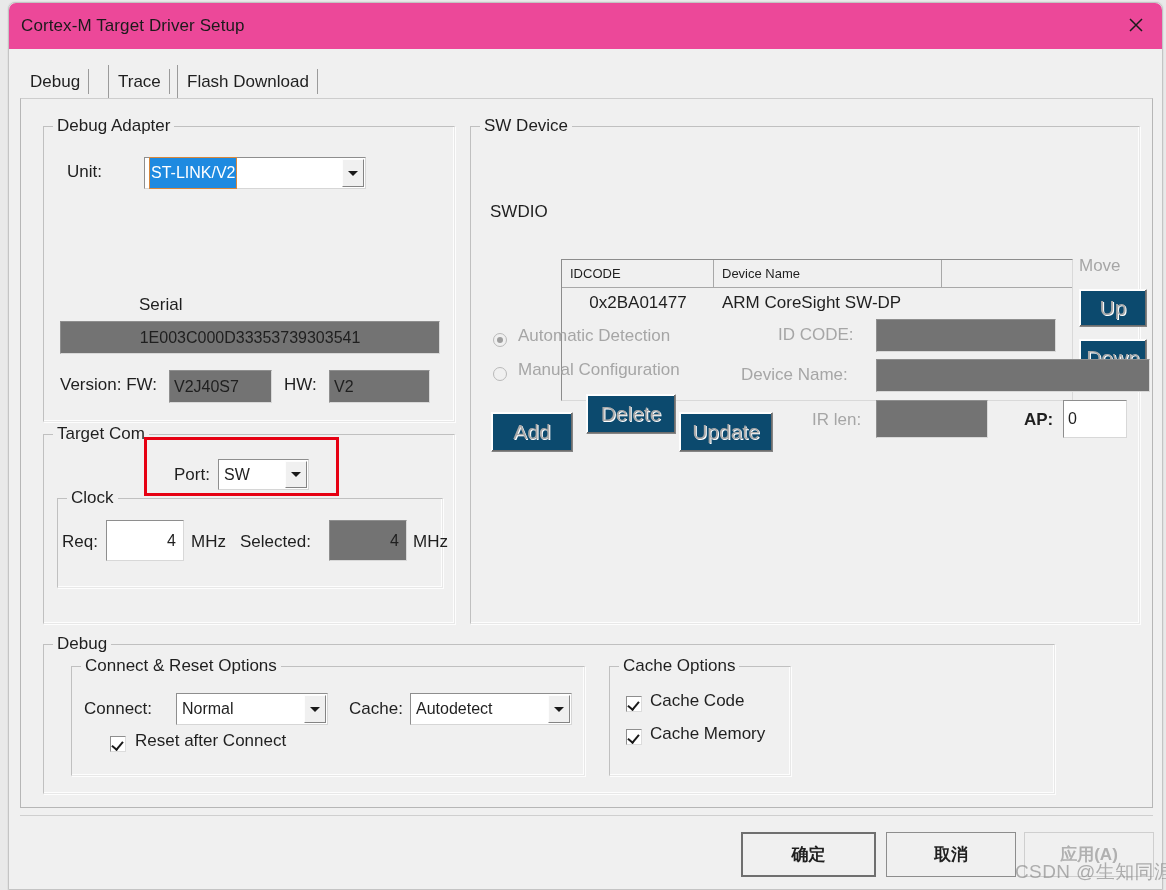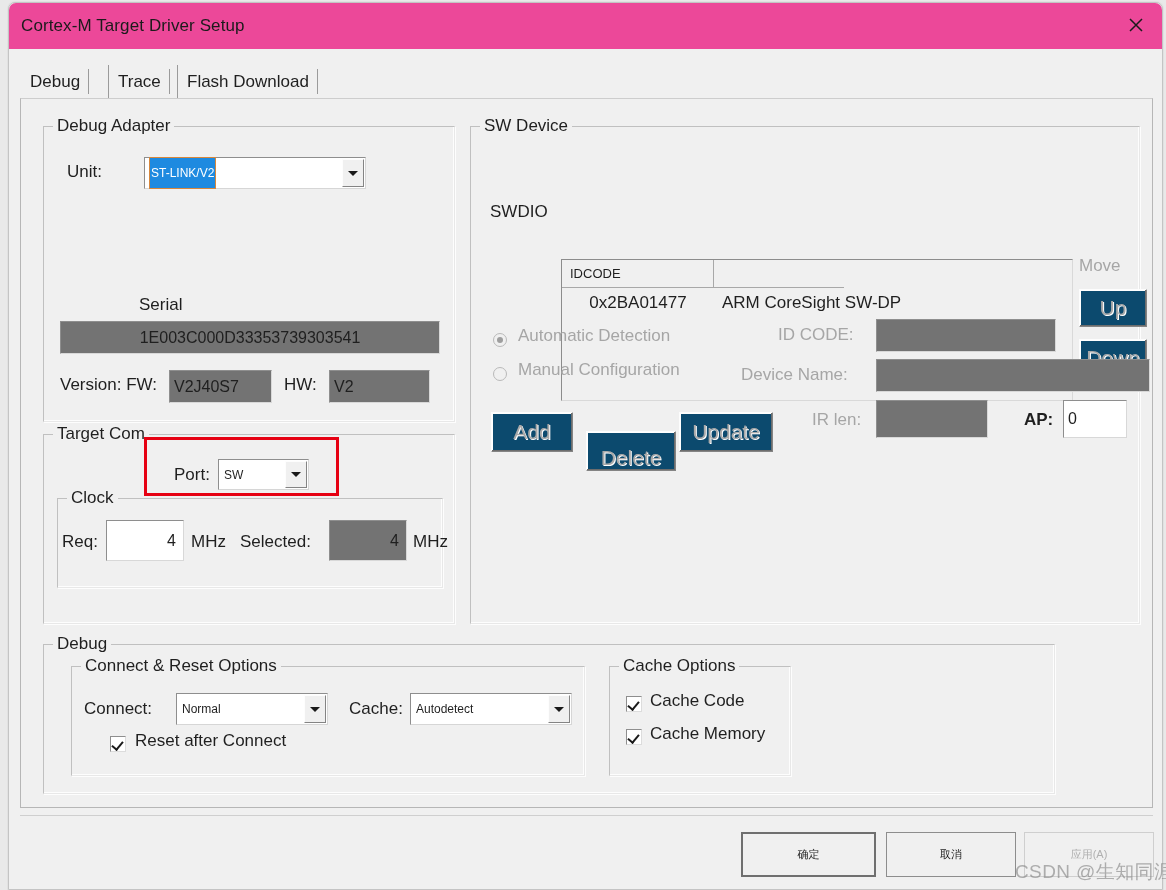--- a/index.html
+++ b/index.html
@@ -127,21 +127,21 @@
   .combo {
     position: absolute;
     background: #ffffff;
     border: 1px solid #8e8e8e;
     border-right-color: #d6d6d6;
     border-bottom-color: #d6d6d6;
   }
   .combo .ctext {
     position: absolute; left: 5px; top: 0; bottom: 0;
     display: flex; align-items: center;
-    font-size: 12px; color: #1f1f1f; white-space: nowrap;
+    font-size: 16px; color: #1f1f1f; white-space: nowrap;
   }
   .combo .ctext.sel {
     background: #1e8ae0; color: #ffffff; padding: 0 1px;
     outline: 1px solid #d7873c;
   }
   .combo .cbtn {
     position: absolute; right: 1px; top: 1px; bottom: 1px;
     width: 22px;
     background: #f0f0f0;
     border: 1px solid #fdfdfd;
@@ -170,23 +170,24 @@
     cursor: default;
   }
   .btn.dis { color: #a9a9a9; text-shadow: 1px 1px 0 #ffffff; }
 
   
   .dbtn {
     position: absolute;
     background: #f0f0f0;
     border: 1px solid #8d8d8d;
     display: flex; align-items: center; justify-content: center;
-    font-size: 11px; color: #1f1f1f;
+    font-size: 17px; color: #1f1f1f;
     white-space: nowrap;
     cursor: default;
+    font-weight: bold;
   }
   .dbtn.default { border: 2px solid #6f6f6f; }
   .dbtn.dis { color: #b0b0b0; border-color: #cfcfcf; }
 
   
   .cb {
     position: absolute;
     width: 16px; height: 16px;
     background: #ffffff;
     border: 1px solid #8e8e8e;
@@ -366,20 +367,21 @@
 
     <div class="group" style="left:449px; top:27px; width:670px; height:498px;">
       <span class="glabel">SW Device</span>
 
       <span class="lbl" style="left:19px; top:75px;">SWDIO</span>
     </div>
 
     <div id="swtable">
       <div class="hdr">
         <div class="hc" style="width:152px;">IDCODE</div>
+        <div class="hc" style="width:228px;">Device Name</div>
         <div class="hc" style="width:130px; border-right:none;"></div>
       </div>
       <div class="row">
         <div class="rc" style="width:152px; justify-content:center;">0x2BA01477</div>
         <div class="rc" style="width:228px; padding-left:8px;">ARM CoreSight SW-DP</div>
         <div class="rc" style="width:130px;"></div>
       </div>
     </div>
 
     <span class="lbl dis" style="left:1058px; top:157px;">Move</span>
@@ -412,21 +414,21 @@
     </div>
 
     <span class="lbl" style="left:1003px; top:311px; font-weight:bold;">AP:</span>
     <div class="field" style="left:1042px; top:301px; width:64px; height:38px;">
       <span>0</span>
     </div>
 
     <div class="btn dis" style="left:470px; top:313px; width:82px; height:40px;">
       <span>Add</span>
     </div>
-    <div class="btn dis" style="left:565px; top:332px; width:90px; height:40px;align-items:flex-end;">
+    <div class="btn dis" style="left:565px; top:295px; width:90px; height:40px;">
       <span>Delete</span>
     </div>
     <div class="btn dis" style="left:658px; top:313px; width:94px; height:40px;">
       <span>Update</span>
     </div>
 
     <div class="group" style="left:22px; top:545px; width:1012px; height:150px;">
       <span class="glabel">Debug</span>
 
       <div class="group" style="left:27px; top:21px; width:514px; height:110px;">

